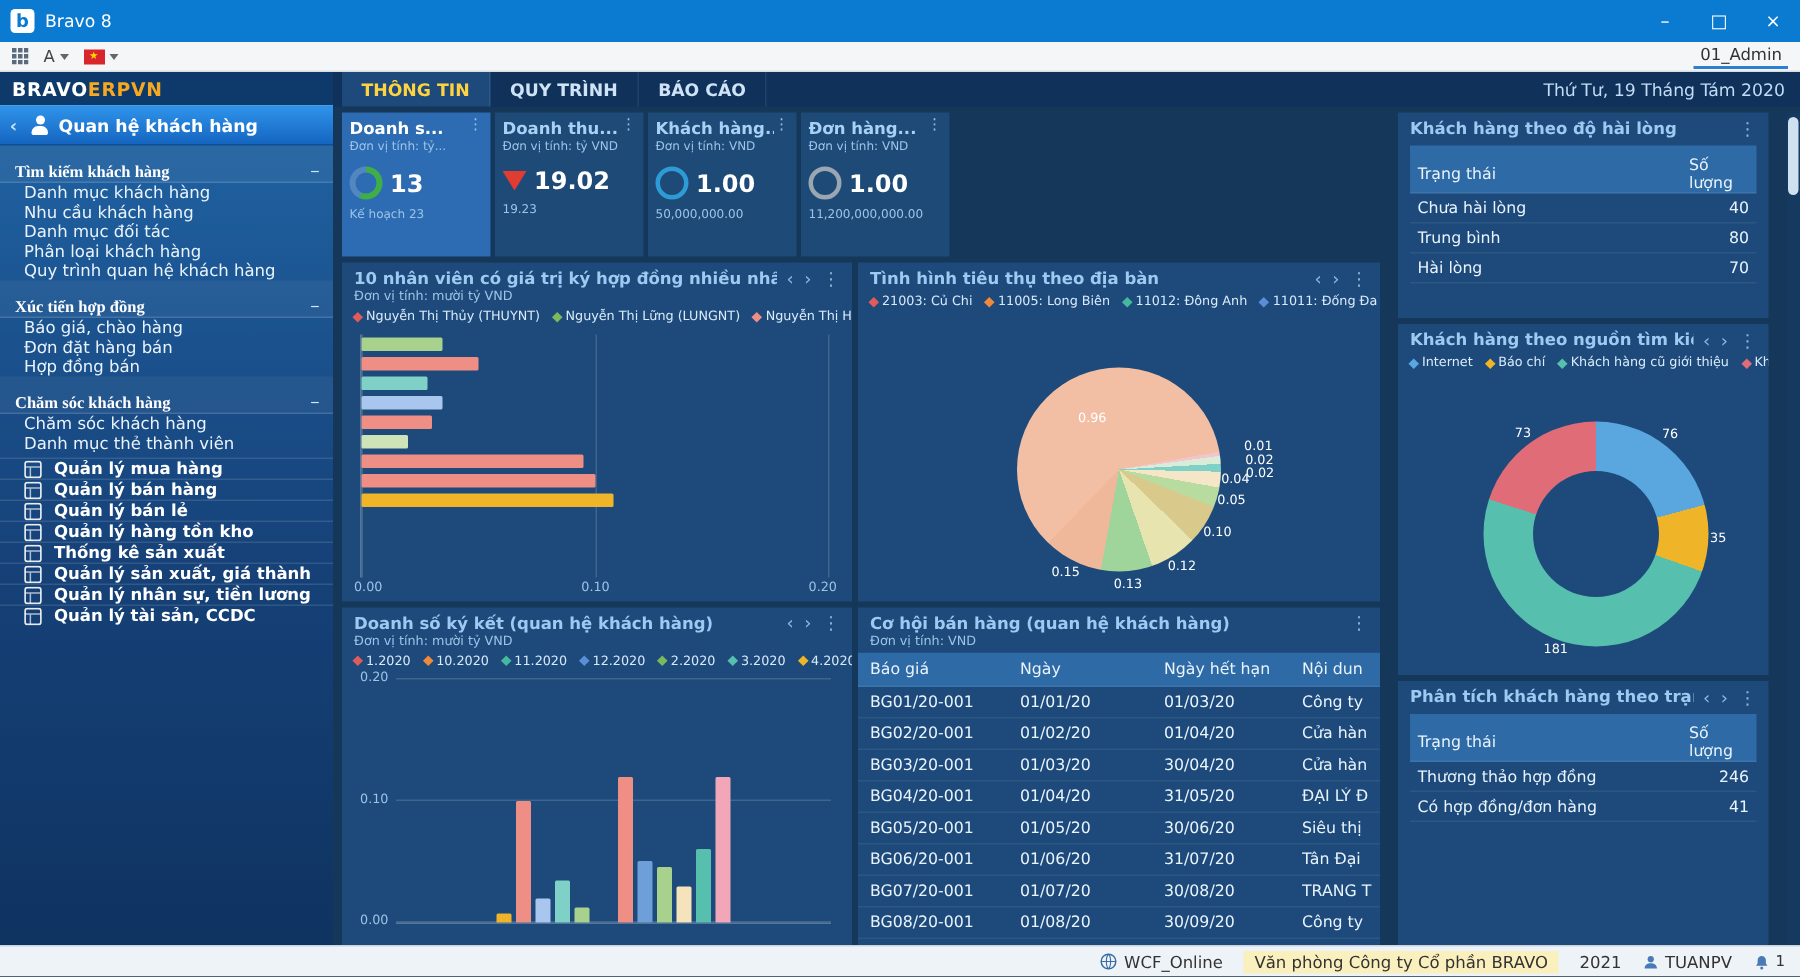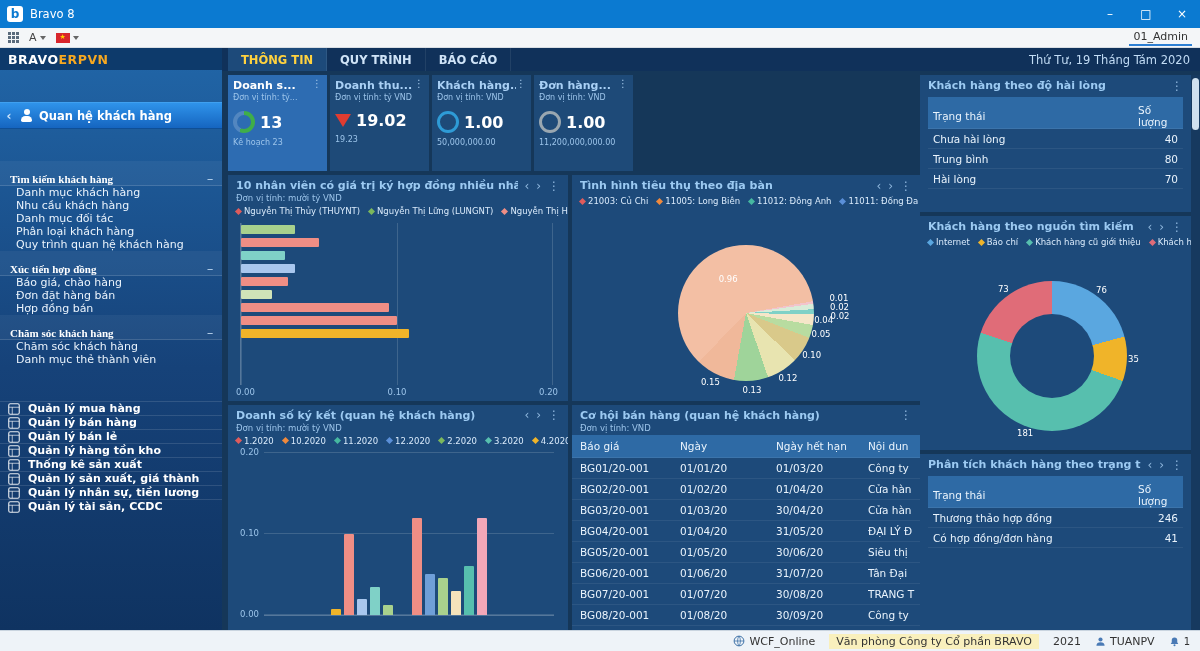--- a/index.html
+++ b/index.html
@@ -17,45 +17,45 @@
   .toolbar{flex:0 0 19px;background:#f4f6f8;border-bottom:1px solid #d9dee3;display:flex;align-items:center;padding:0 8px;}
   .tb-item{display:flex;align-items:center;margin-right:10px;color:#444;font-size:11px;gap:3px;}
   .caret{width:0;height:0;border-left:3px solid transparent;border-right:3px solid transparent;border-top:4px solid #666;}
   .flag{width:14px;height:10px;background:#d8262c;display:flex;align-items:center;justify-content:center;color:#ffd400;font-size:7px;line-height:1;}
   .tb-user{margin-left:auto;display:flex;align-items:center;gap:4px;font-size:11px;color:#333;border-bottom:2px solid #2d7fd3;padding:0 4px 1px 4px;}
 
   
   .workspace{flex:1;display:flex;min-height:0;}
 
   
-  .sidebar{flex:0 0 222px;width:222px;background:linear-gradient(180deg,#2166a8 0%,#164279 55%,#0f3361 100%);display:flex;flex-direction:column;color:#fff;overflow:hidden;gap:32px;}
+  .sidebar{flex:0 0 222px;width:222px;background:linear-gradient(180deg,#2166a8 0%,#164279 55%,#0f3361 100%);display:flex;flex-direction:column;color:#fff;overflow:hidden;}
   .brand{flex:0 0 22px;display:flex;align-items:center;background:#0d3a6b;padding-left:8px;font-size:12.5px;font-weight:bold;letter-spacing:.5px;}
   .brand .bravo{color:#fff;}
   .brand .erpvn{color:#f6a821;}
   .side-selected{flex:0 0 25px;display:flex;align-items:center;gap:6px;background:linear-gradient(180deg,#2f93ea,#1565c0);font-size:11.5px;font-weight:bold;padding-left:4px;border-top:1px solid #3fa0f0;border-bottom:1px solid #0f4f96;}
   .chev{color:#cfe6fb;font-size:12px;width:10px;text-align:center;}
   .person-icon{width:13px;height:13px;position:relative;flex:0 0 13px;}
   .person-icon::before{content:"";position:absolute;left:3.5px;top:0;width:6px;height:6px;border-radius:50%;background:#fff;}
   .person-icon::after{content:"";position:absolute;left:1px;top:7px;width:11px;height:6px;border-radius:5px 5px 2px 2px;background:#fff;}
   .side-row{flex:0 0 23px;display:flex;align-items:center;font-size:11px;}
   .group-head{font-weight:bold;padding:12px 6px 0 10px;justify-content:space-between;border-bottom:1px solid rgba(255,255,255,.14);background:rgba(255,255,255,.05);font-family:Liberation Serif, serif;}
   .collapse-box{color:#cfe6fb;font-size:11px;width:12px;text-align:center;}
   .side-item{padding-left:16px;color:#eaf3fc;}
   #sidebar-modules{margin-top:3px;}
-  .module-row{flex:0 0 28px;display:flex;align-items:center;gap:8px;padding-left:8px;font-size:11px;font-weight:bold;border-top:1px solid rgba(255,255,255,.12);text-align:center;}
+  .module-row{flex:0 0 28px;display:flex;align-items:center;gap:8px;padding-left:16px;font-size:11px;font-weight:bold;border-top:1px solid rgba(255,255,255,.12);text-align:center;}
   .module-icon{display:flex;align-items:center;}
 
   
   .content{flex:1;display:flex;flex-direction:column;min-width:0;}
   .tabbar{flex:0 0 23px;display:flex;align-items:stretch;background:#10315a;padding-left:6px;}
   #tabs{display:flex;}
   .tab{display:flex;align-items:center;padding:0 13px;font-size:11.5px;font-weight:bold;color:#cfe3f7;border-right:1px solid rgba(255,255,255,.08);}
   .tab.active{background:#1d4a7a;color:#ffd23f;}
   .date{margin-left:auto;display:flex;align-items:center;padding-right:10px;font-size:11.5px;color:#c2dcf5;}
-  .content-body{flex:1;display:flex;gap:0;padding:4px 0 0 6px;min-height:0;}
+  .content-body{flex:1;display:flex;gap:12px;padding:4px 0 0 6px;min-height:0;}
   .main-col{flex:0 0 692px;width:692px;display:flex;flex-direction:column;gap:4px;min-height:0;}
 
   
   .kpi-row{flex:0 0 96px;display:flex;gap:3px;}
   .kpi-card{width:89px;background:#1e4a78;padding:4px 5px;display:flex;flex-direction:column;overflow:hidden;}
   .kpi-card.selected{background:#2d6cb2;}
   .kpi-head{display:flex;justify-content:space-between;align-items:flex-start;}
   .kpi-title{font-size:11px;font-weight:bold;color:#a9d0f5;white-space:nowrap;overflow:hidden;}
   .kpi-card.selected .kpi-title{color:#fff;}
   .kpi-menu{color:#9fc3e6;font-size:10px;line-height:1;}

